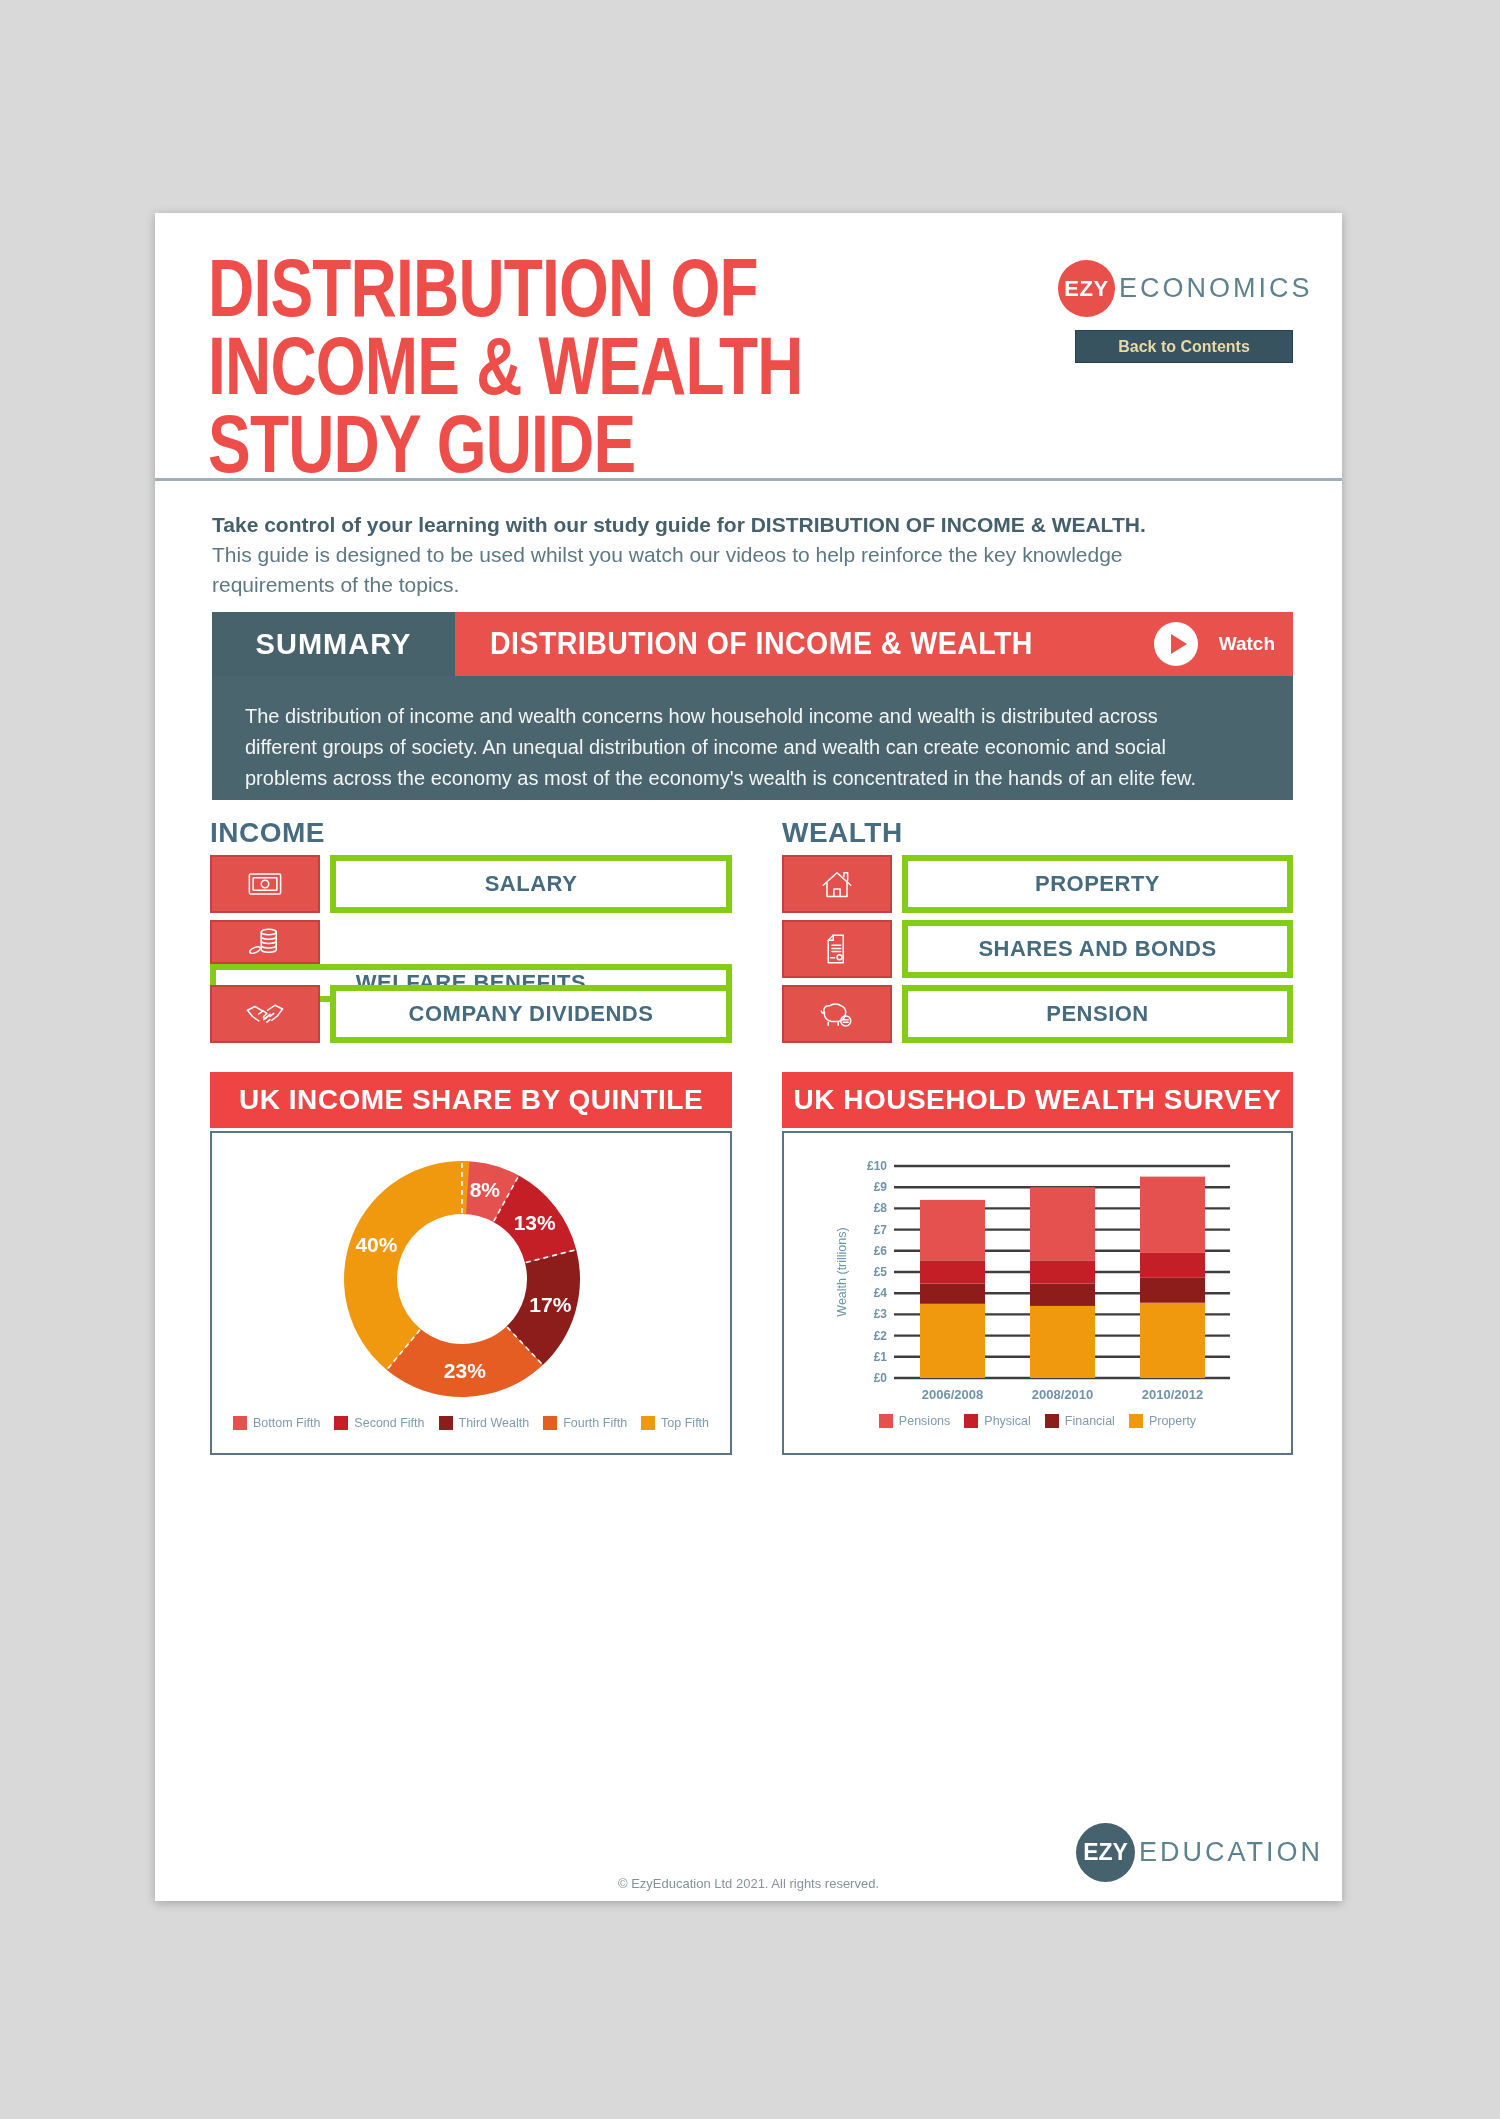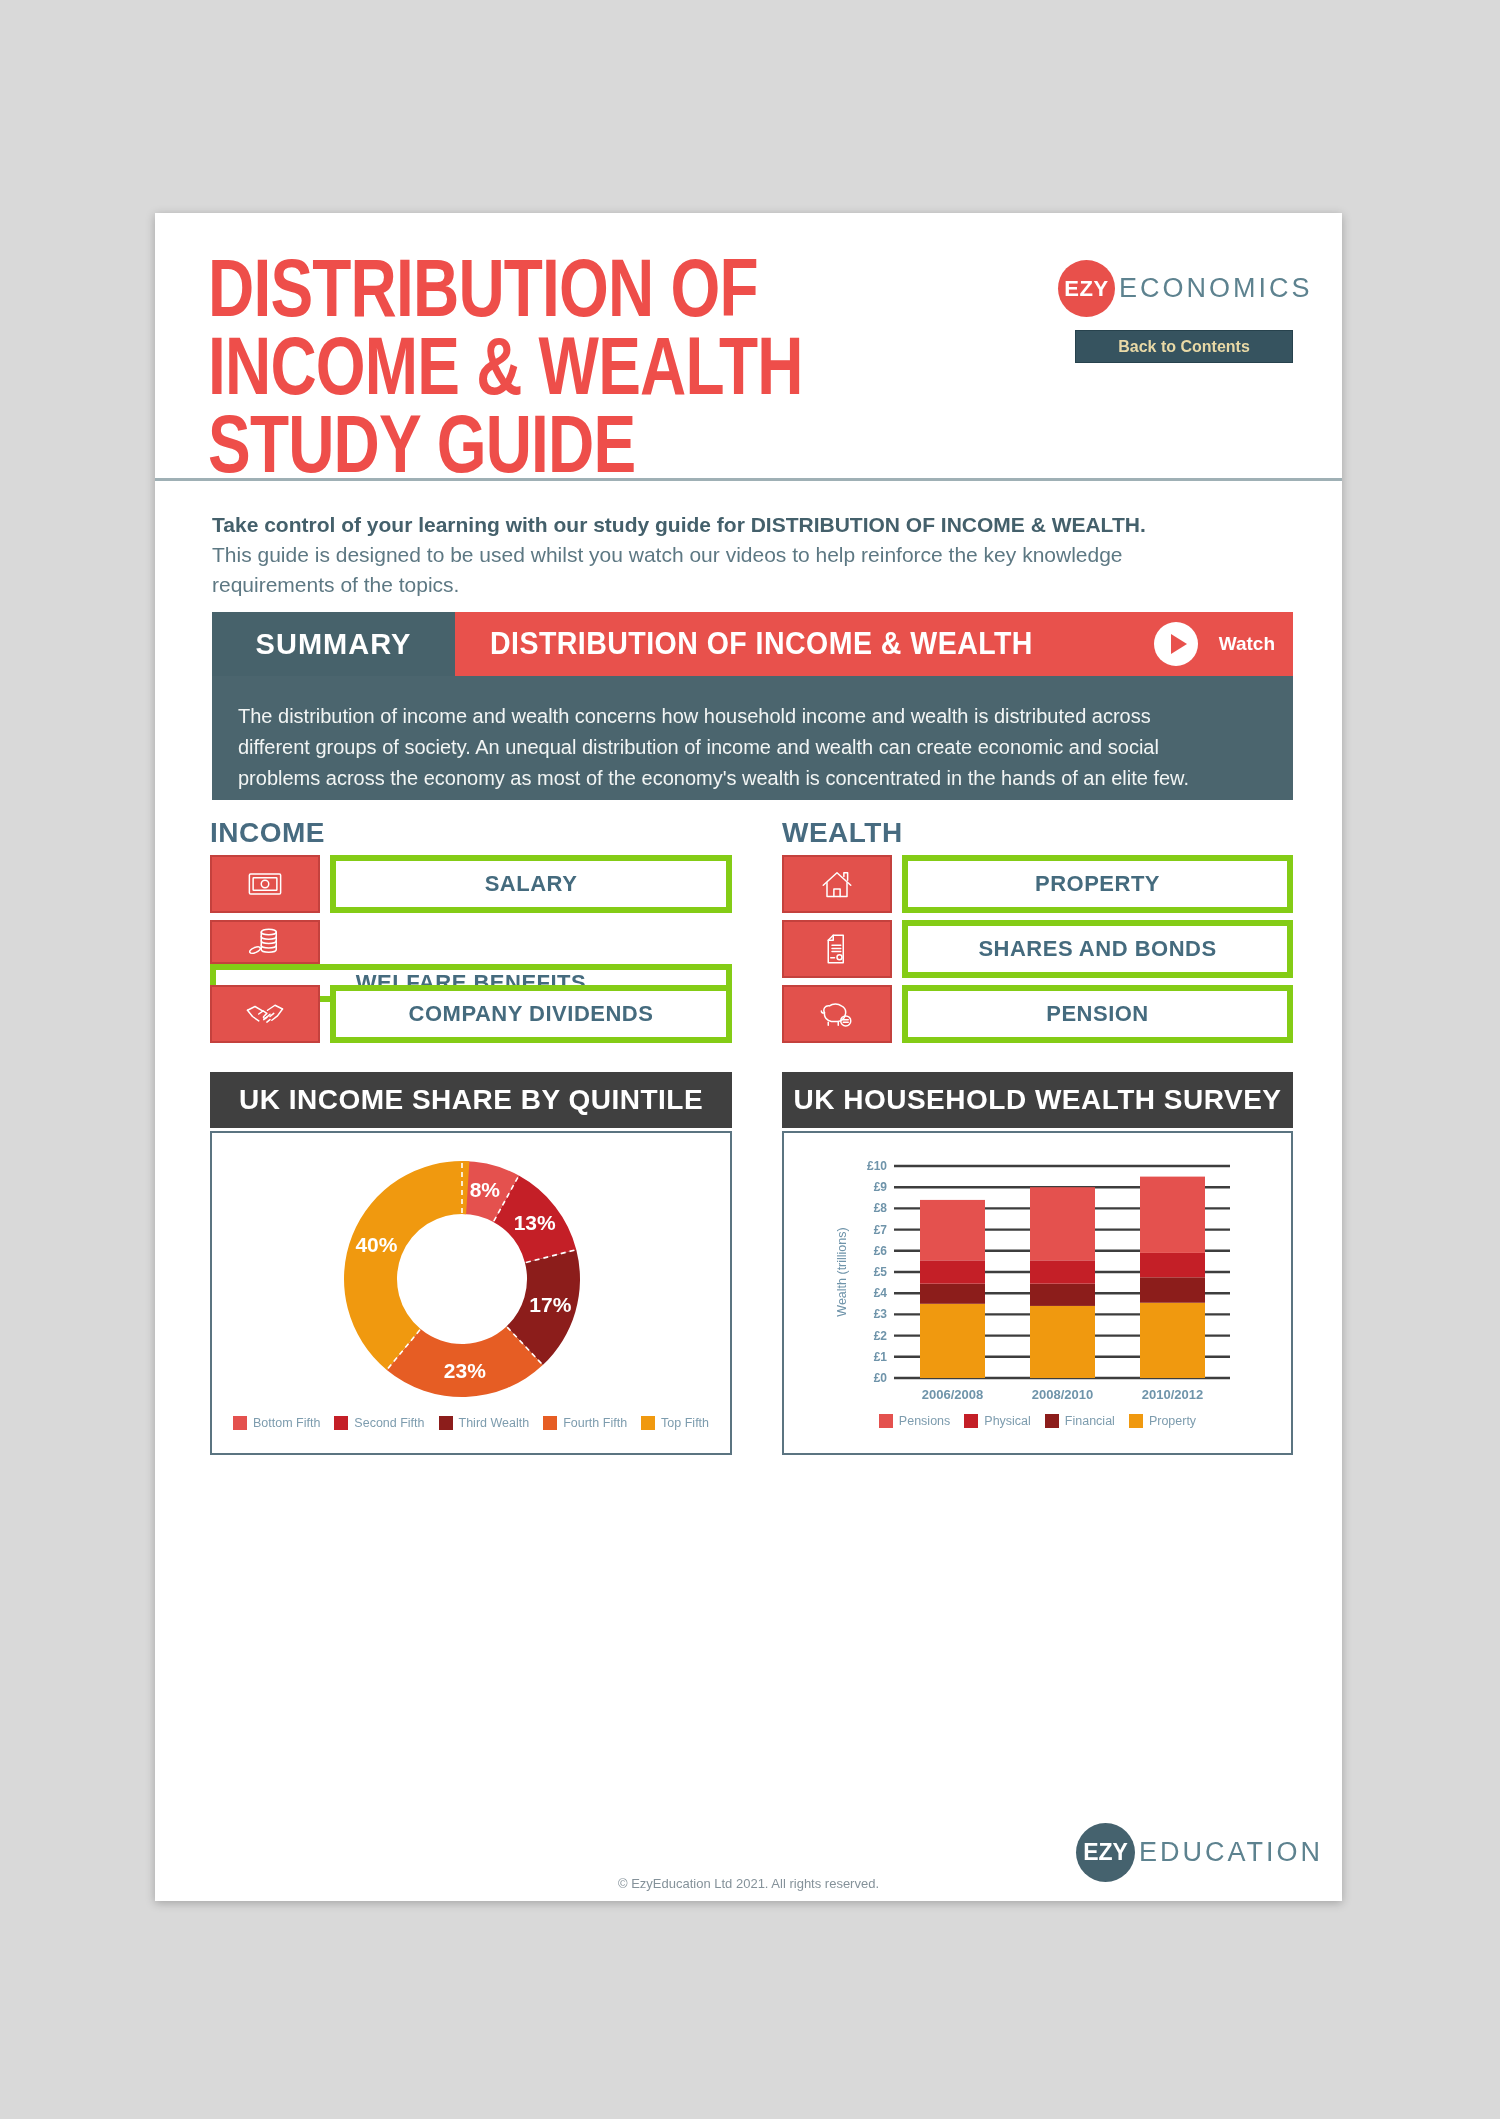--- a/index.html
+++ b/index.html
@@ -31,34 +31,34 @@
   .banner { position:absolute; left:57px; top:399px; width:1081px; height:64px; display:flex; }
   .banner-tab { width:243px; background:#47626b; color:#fff; font-size:29px; font-weight:bold; letter-spacing:1px;
                 display:flex; align-items:center; justify-content:center; }
   .banner-main { flex:1; background:#e8514c; color:#fff; display:flex; align-items:center; }
   .banner-title { font-size:31px; font-weight:bold; letter-spacing:.5px; margin-left:35px; transform:scaleX(.92); transform-origin:left center; white-space:nowrap; }
   .watch-btn { margin-left:auto; display:flex; align-items:center; cursor:pointer; margin-right:18px; }
   .play-circle { width:46px; height:46px; }
   .watch-label { color:#fff; font-weight:bold; font-size:19px; margin-left:20px; }
 
   .summary-box { position:absolute; left:57px; top:463px; width:1081px; height:124px; background:#4b656e;
-                 color:#f2f5f4; font-size:20px; line-height:31px; padding:25px 70px 0 26px; }
+                 color:#f2f5f4; font-size:20px; line-height:31px; padding:25px 70px 0 33px; }
 
   .sec-head { position:absolute; color:#476b80; font-size:28px; font-weight:bold; letter-spacing:.5px; }
   .col-left { left:55px; } .col-right { left:627px; }
 
   .item-row { position:absolute; height:58px; display:flex; }
   .item-icon { width:110px; height:58px; background:#e2514c; border:2px solid #c4413d;
                display:flex; align-items:center; justify-content:center; margin-right:10px; }
   .item-icon svg { width:46px; height:40px; stroke:#fff; fill:none; stroke-width:2.4; stroke-linecap:round; stroke-linejoin:round; }
   .item-label { flex:1; border:6px solid #84cc16; background:#fff; display:flex; align-items:center; justify-content:center;
                 color:#456b7e; font-size:22px; font-weight:bold; letter-spacing:.5px; }
   .row-w1 { width:522px; } .row-w2 { width:511px; }
 
-  .chart-head { position:absolute; top:859px; height:56px; background:#404040; color:#fff; font-size:28px; font-weight:bold;
+  .chart-head { position:absolute; top:859px; height:56px; background:#ef4444; color:#fff; font-size:28px; font-weight:bold;
                 letter-spacing:.5px; display:flex; align-items:center; justify-content:center; }
   .chart-box { position:absolute; top:918px; height:324px; background:#fff; border:2px solid #5b7481; }
   .chart-box svg { position:absolute; left:0; top:0; }
   .legend-row { position:absolute; left:0; right:0; display:flex; justify-content:center; align-items:center; }
   .legend-item { display:flex; align-items:center; margin:0 7px; }
   .legend-swatch { width:14px; height:14px; margin-right:6px; }
   .legend-text { color:#7d9cae; font-size:12.5px; }
 
   
   .copyright { position:absolute; left:0; top:1663px; width:1187px; text-align:center; color:#85929a; font-size:13px; }

